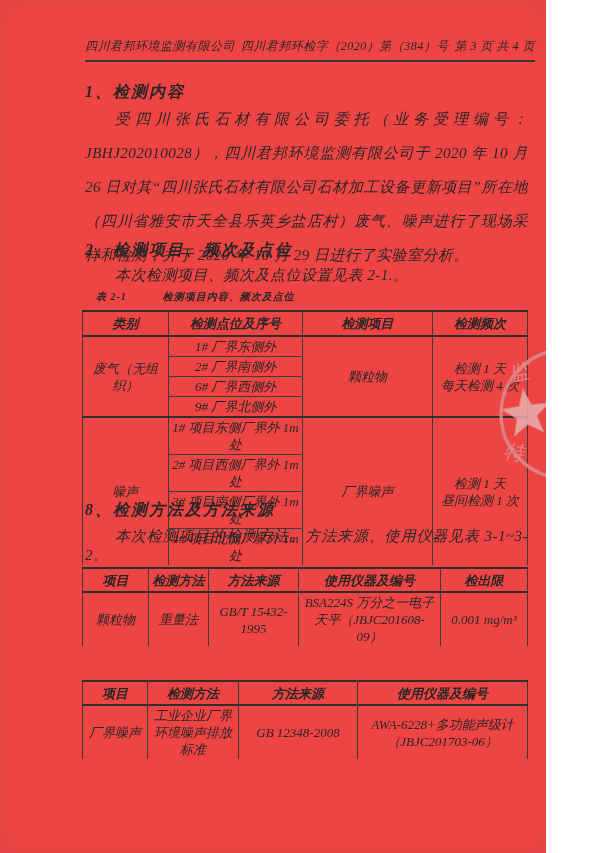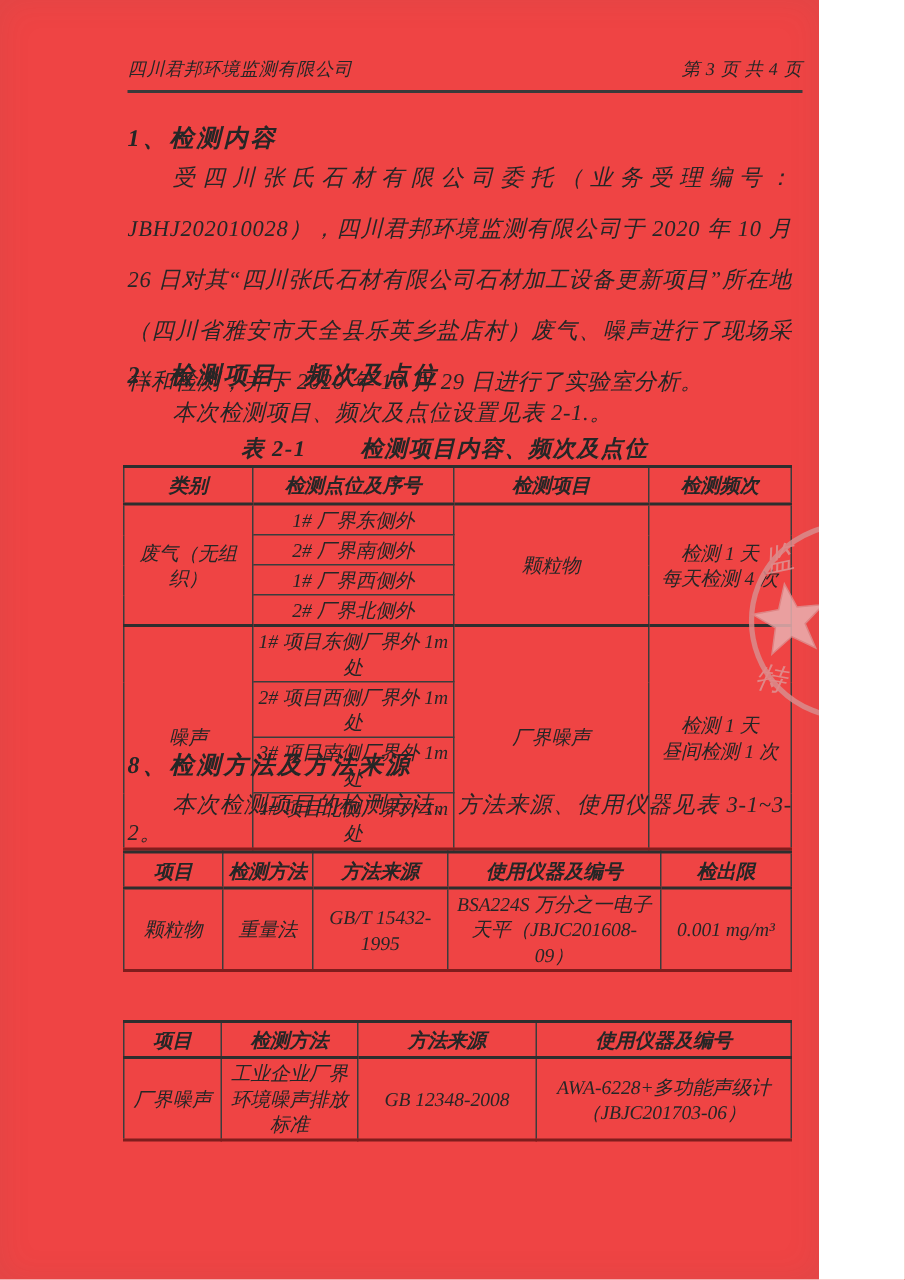--- a/index.html
+++ b/index.html
@@ -48,40 +48,39 @@
     font-size: 15px;
     text-align: justify;
     text-indent: 2em;
     letter-spacing: 0.5px;
   }
   .para.multiline { line-height: 34px; }
 
   
   .tbl-caption {
     position: absolute;
-    left: 75px;
+    left: 96px;
     width: 443px;
-    font-size: 15px;
+    font-size: 10px;
     font-weight: bold;
-    text-align: center;
     letter-spacing: 1px;
   }
   .tbl-caption .cap-label { margin-right: 36px; }
   .tbl-caption.tight .cap-label { margin-right: 18px; }
 
   
   table {
     position: absolute;
     left: 82px;
     border-collapse: collapse;
     table-layout: fixed;
     width: 445px;
     font-size: 13px;
     border-top: 2px solid #2e2e2e;
-    border-bottom: 2px solid #7f1d1d;
+    border-bottom: 2px solid #ef4444;
   }
   th, td {
     border: 1px solid #3c3c3c;
     text-align: center;
     vertical-align: middle;
     padding: 1px 3px;
     font-weight: normal;
     line-height: 17px;
   }
   th { font-weight: bold; border-bottom: 2px solid #2e2e2e; }
@@ -104,20 +103,21 @@
     pointer-events: none;
   }
 </style>
 </head>
 <body>
 
 <div class="page">
 
   <div class="header">
     <span>四川君邦环境监测有限公司</span>
+    <span>四川君邦环检字（2020）第（384）号</span>
     <span>第 3 页 共 4 页</span>
   </div>
 
   <div class="sec-title" style="top:82px;">1、检测内容</div>
   <div class="para multiline" style="top:102px;">受四川张氏石材有限公司委托（业务受理编号：JBHJ202010028），四川君邦环境监测有限公司于 2020 年 10 月 26 日对其“四川张氏石材有限公司石材加工设备更新项目”所在地（四川省雅安市天全县乐英乡盐店村）废气、噪声进行了现场采样和检测，并于 2020 年 10 月 29 日进行了实验室分析。</div>
 
   <div class="sec-title" style="top:240px;">2、检测项目、频次及点位</div>
   <div class="para" style="top:266px;">本次检测项目、频次及点位设置见表 2-1.。</div>
 
   <div class="tbl-caption" style="top:290px;">
@@ -144,24 +144,24 @@
       <td rowspan="4">颗粒物</td>
       <td rowspan="4">
         <span class="freq-line">检测 1 天</span>
         <span class="freq-line">每天检测 4 次</span>
       </td>
     </tr>
     <tr>
           <td>2#  厂界南侧外</td>
         </tr>
     <tr>
-          <td>1#  厂界西侧外</td>
-        </tr>
-    <tr>
-          <td>2#  厂界北侧外</td>
+          <td>6#  厂界西侧外</td>
+        </tr>
+    <tr>
+          <td>9#  厂界北侧外</td>
         </tr>
     <tr class="group-start">
       <td rowspan="4">噪声</td>
       <td>1#  项目东侧厂界外 1m 处</td>
       <td rowspan="4">厂界噪声</td>
       <td rowspan="4">
         <span class="freq-line">检测 1 天</span>
         <span class="freq-line">昼间检测 1 次</span>
       </td>
     </tr>

